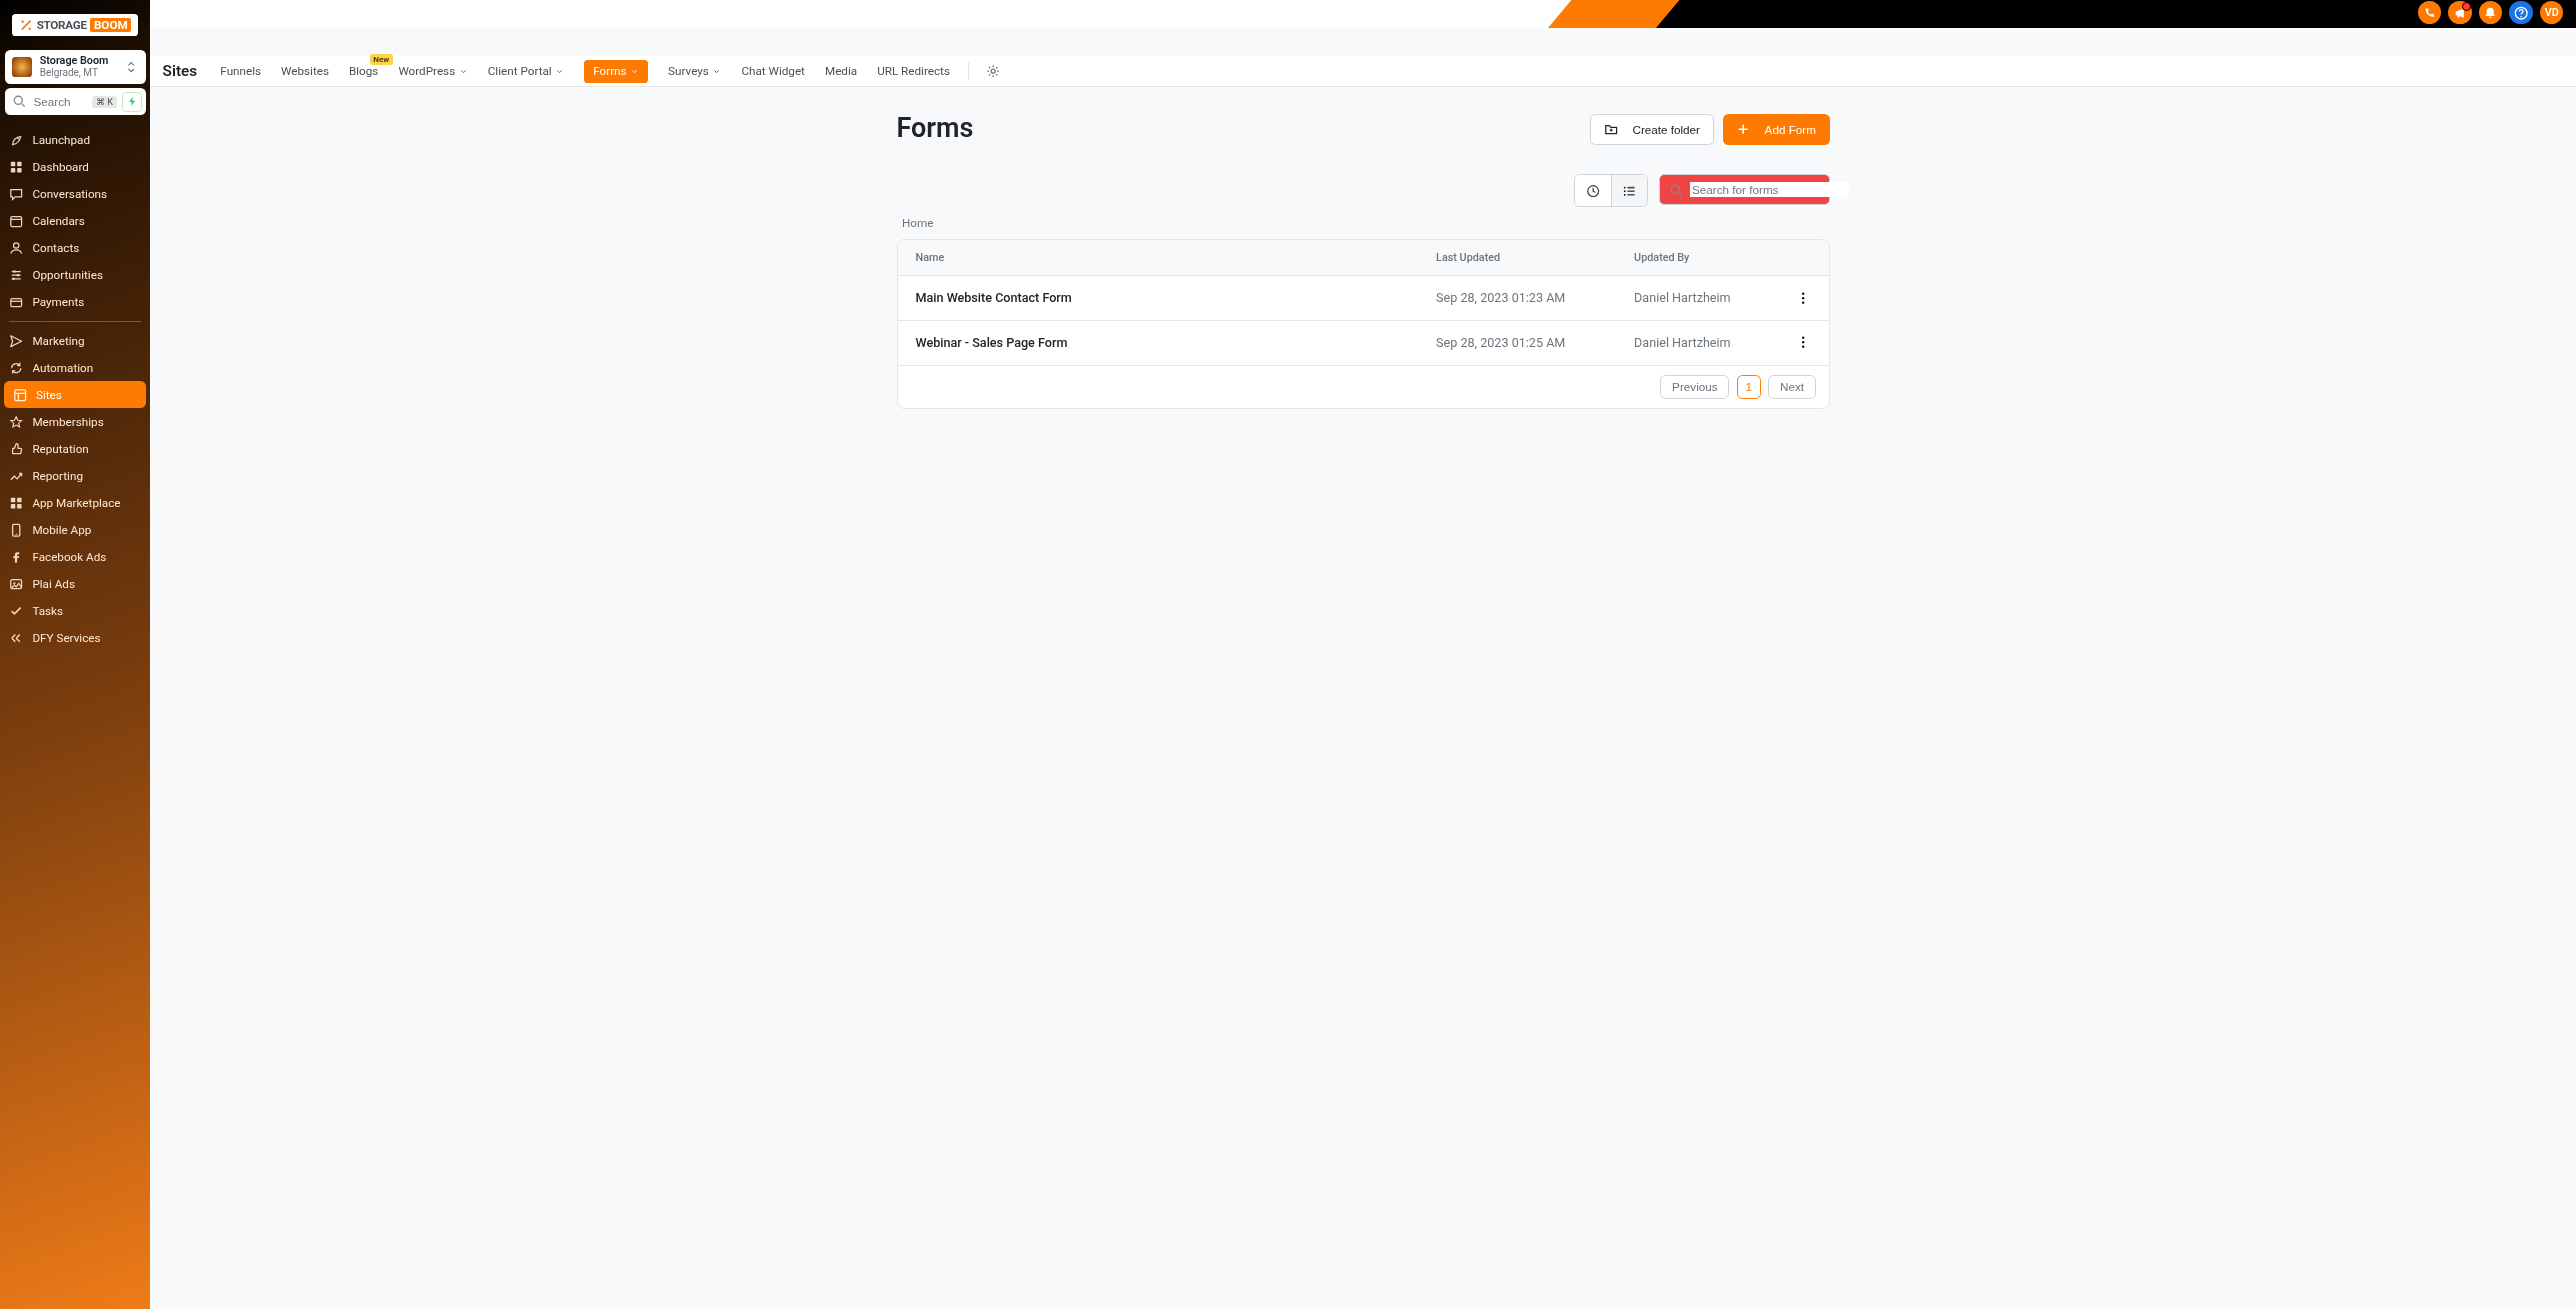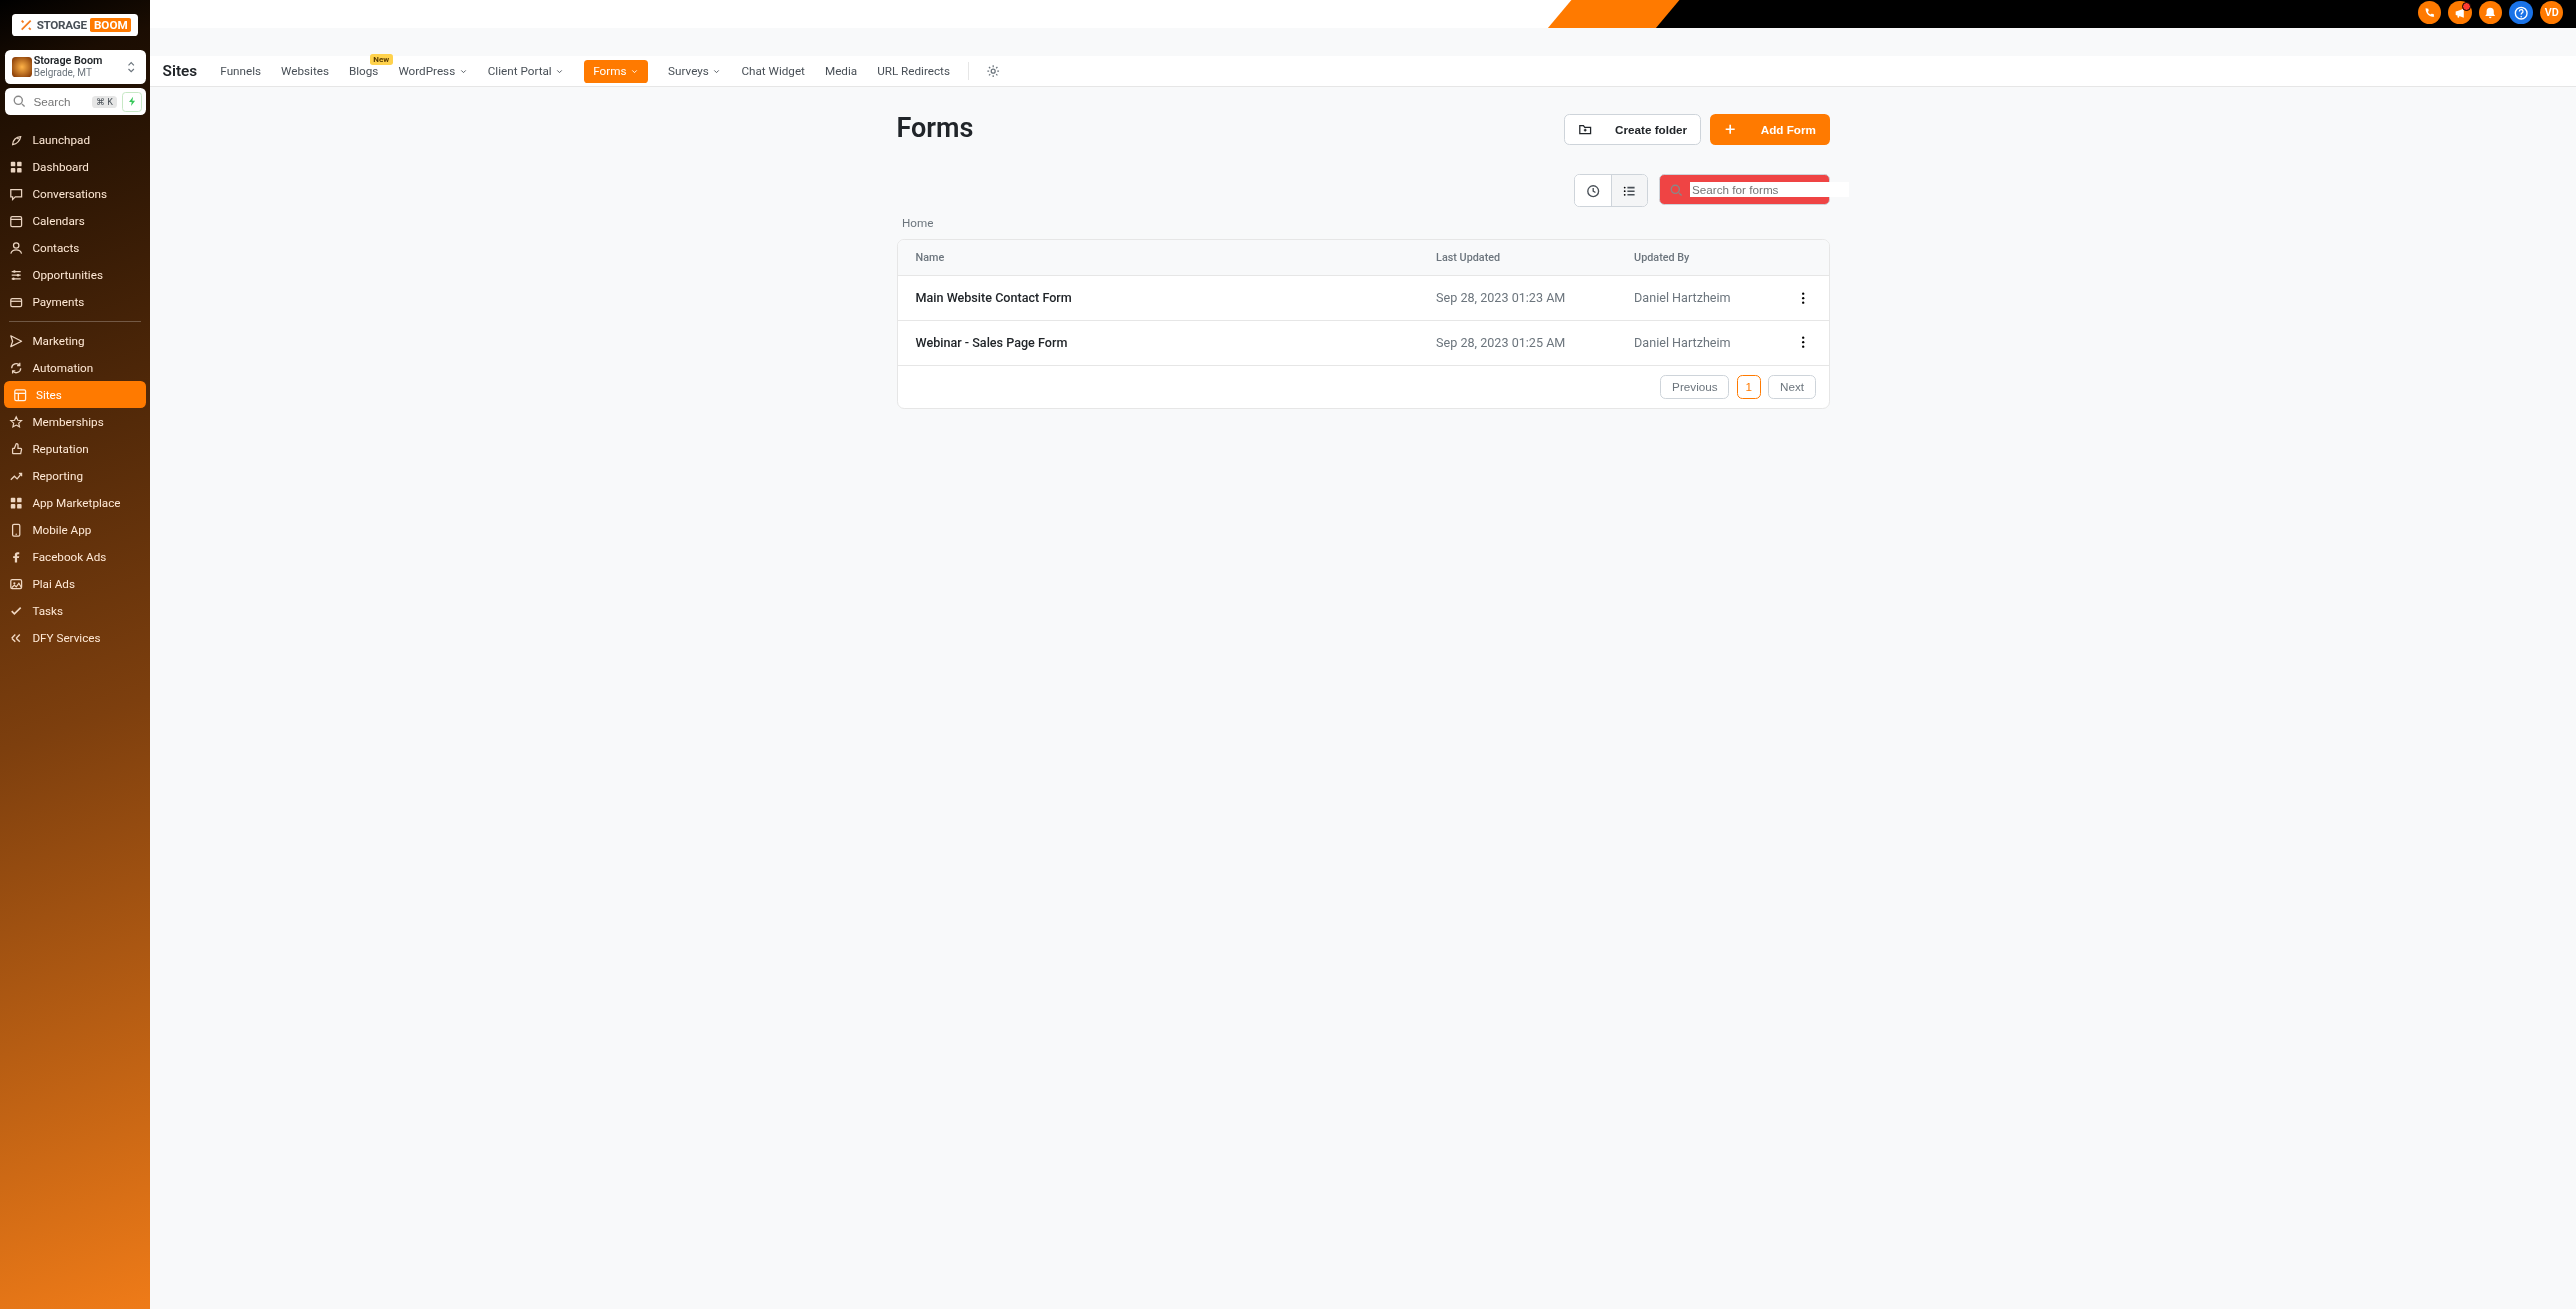--- a/index.html
+++ b/index.html
@@ -108,21 +108,21 @@
     padding: 0 3.6px;
     border-radius: 1.8px;
   }
   .account-switcher {
     margin: 0 4.5px 4.5px;
     background: #fff;
     border-radius: 5.4px;
     padding: 5.4px 7.2px;
     display: flex;
     align-items: center;
-    gap: 2px;
+    gap: 8px;
     cursor: pointer;
   }
   .as-avatar {
     width: 20px; height: 20px;
     background: radial-gradient(circle at 50% 50%, #ffb347, #7a2e00);
     border-radius: 3.6px;
   }
   .as-text { flex: 1; line-height: 1.1; }
   .as-name { color: var(--gray-900); font-size: 10.8px; font-weight: 600; }
   .as-loc  { color: var(--gray-500); font-size: 10px; }
@@ -274,24 +274,24 @@
     line-height: 1.45;
   }
   .head-actions {
     display: flex;
     gap: 9px;
     padding-top: 1.8px;
   }
   .btn {
     display: inline-flex;
     align-items: center;
-    gap: 23px;
+    gap: 14px;
     padding: 7.2px 12.6px;
     font-size: 11.7px;
-    font-weight: 700;
+    font-weight: 400;
     border-radius: 5.4px;
     border: 0.9px solid transparent;
     cursor: pointer;
   }
   .btn-outline {
     background: #fff;
     border-color: var(--gray-300);
     color: var(--gray-900);
   }
   .btn-primary {

